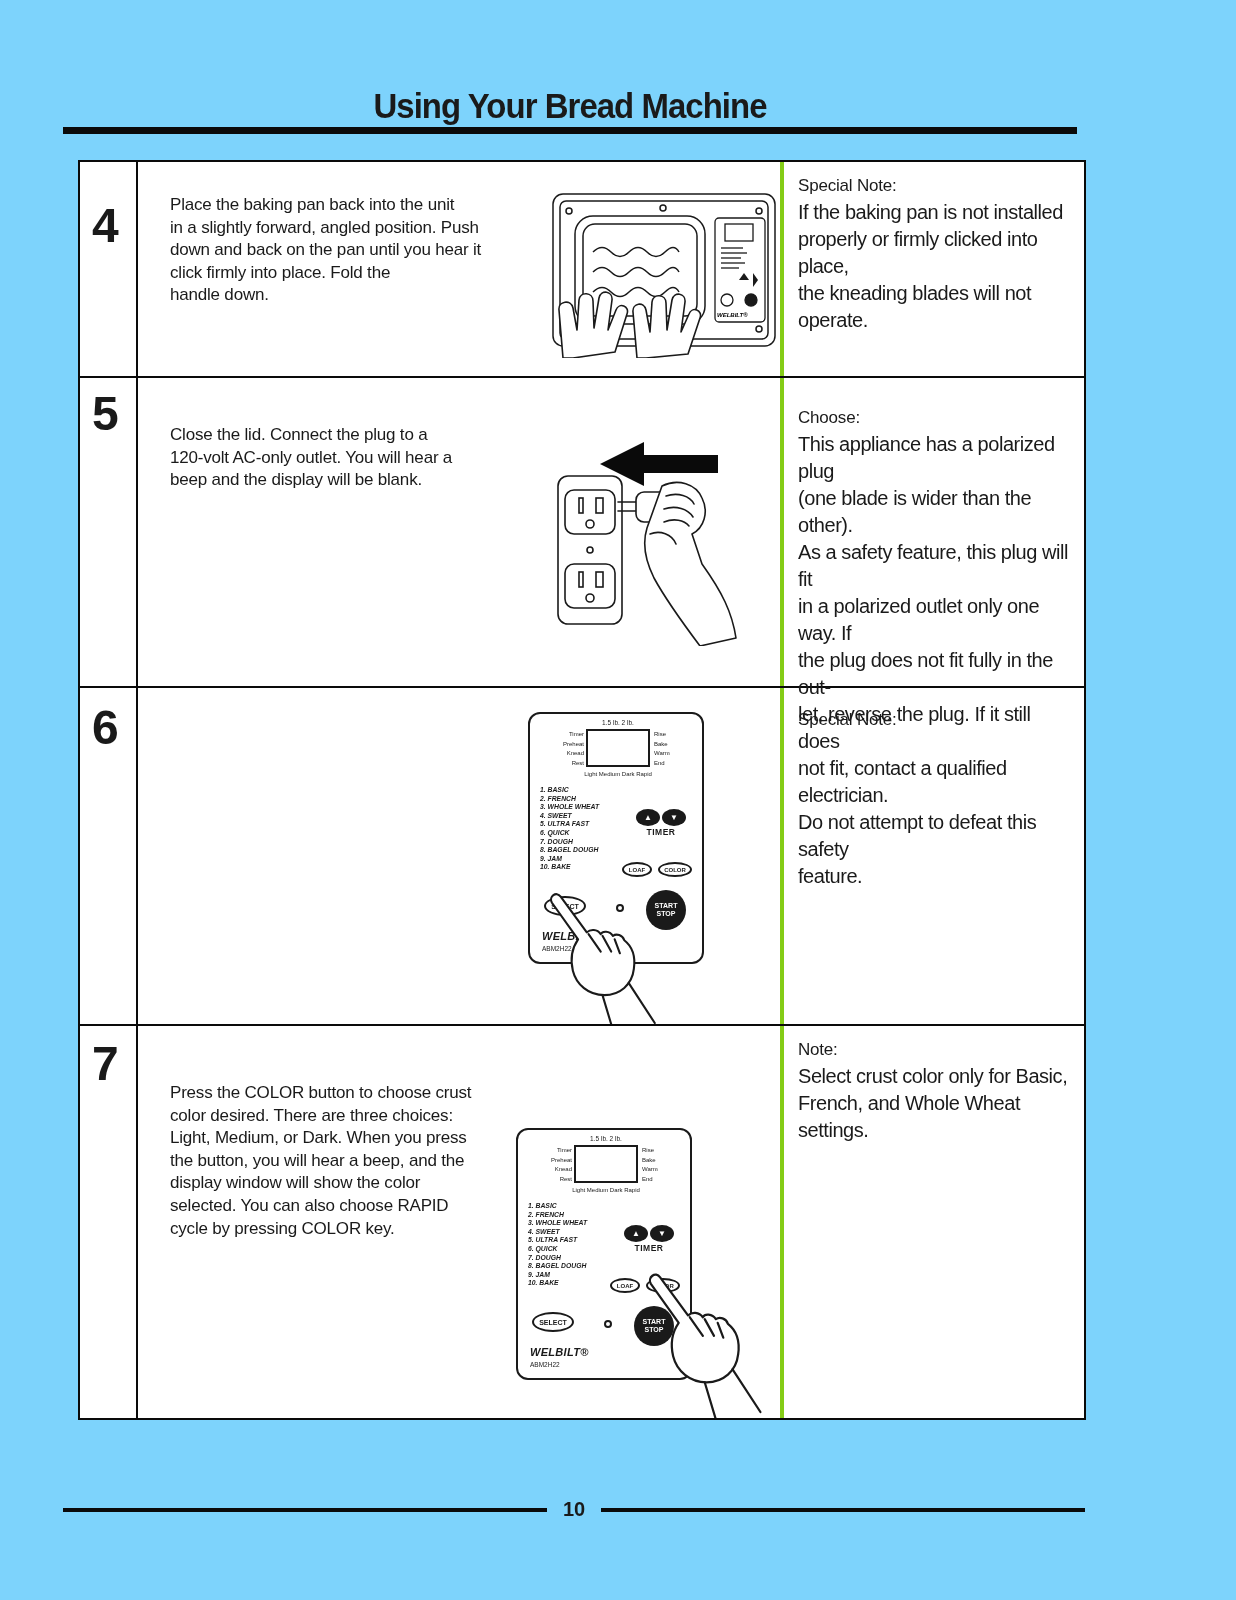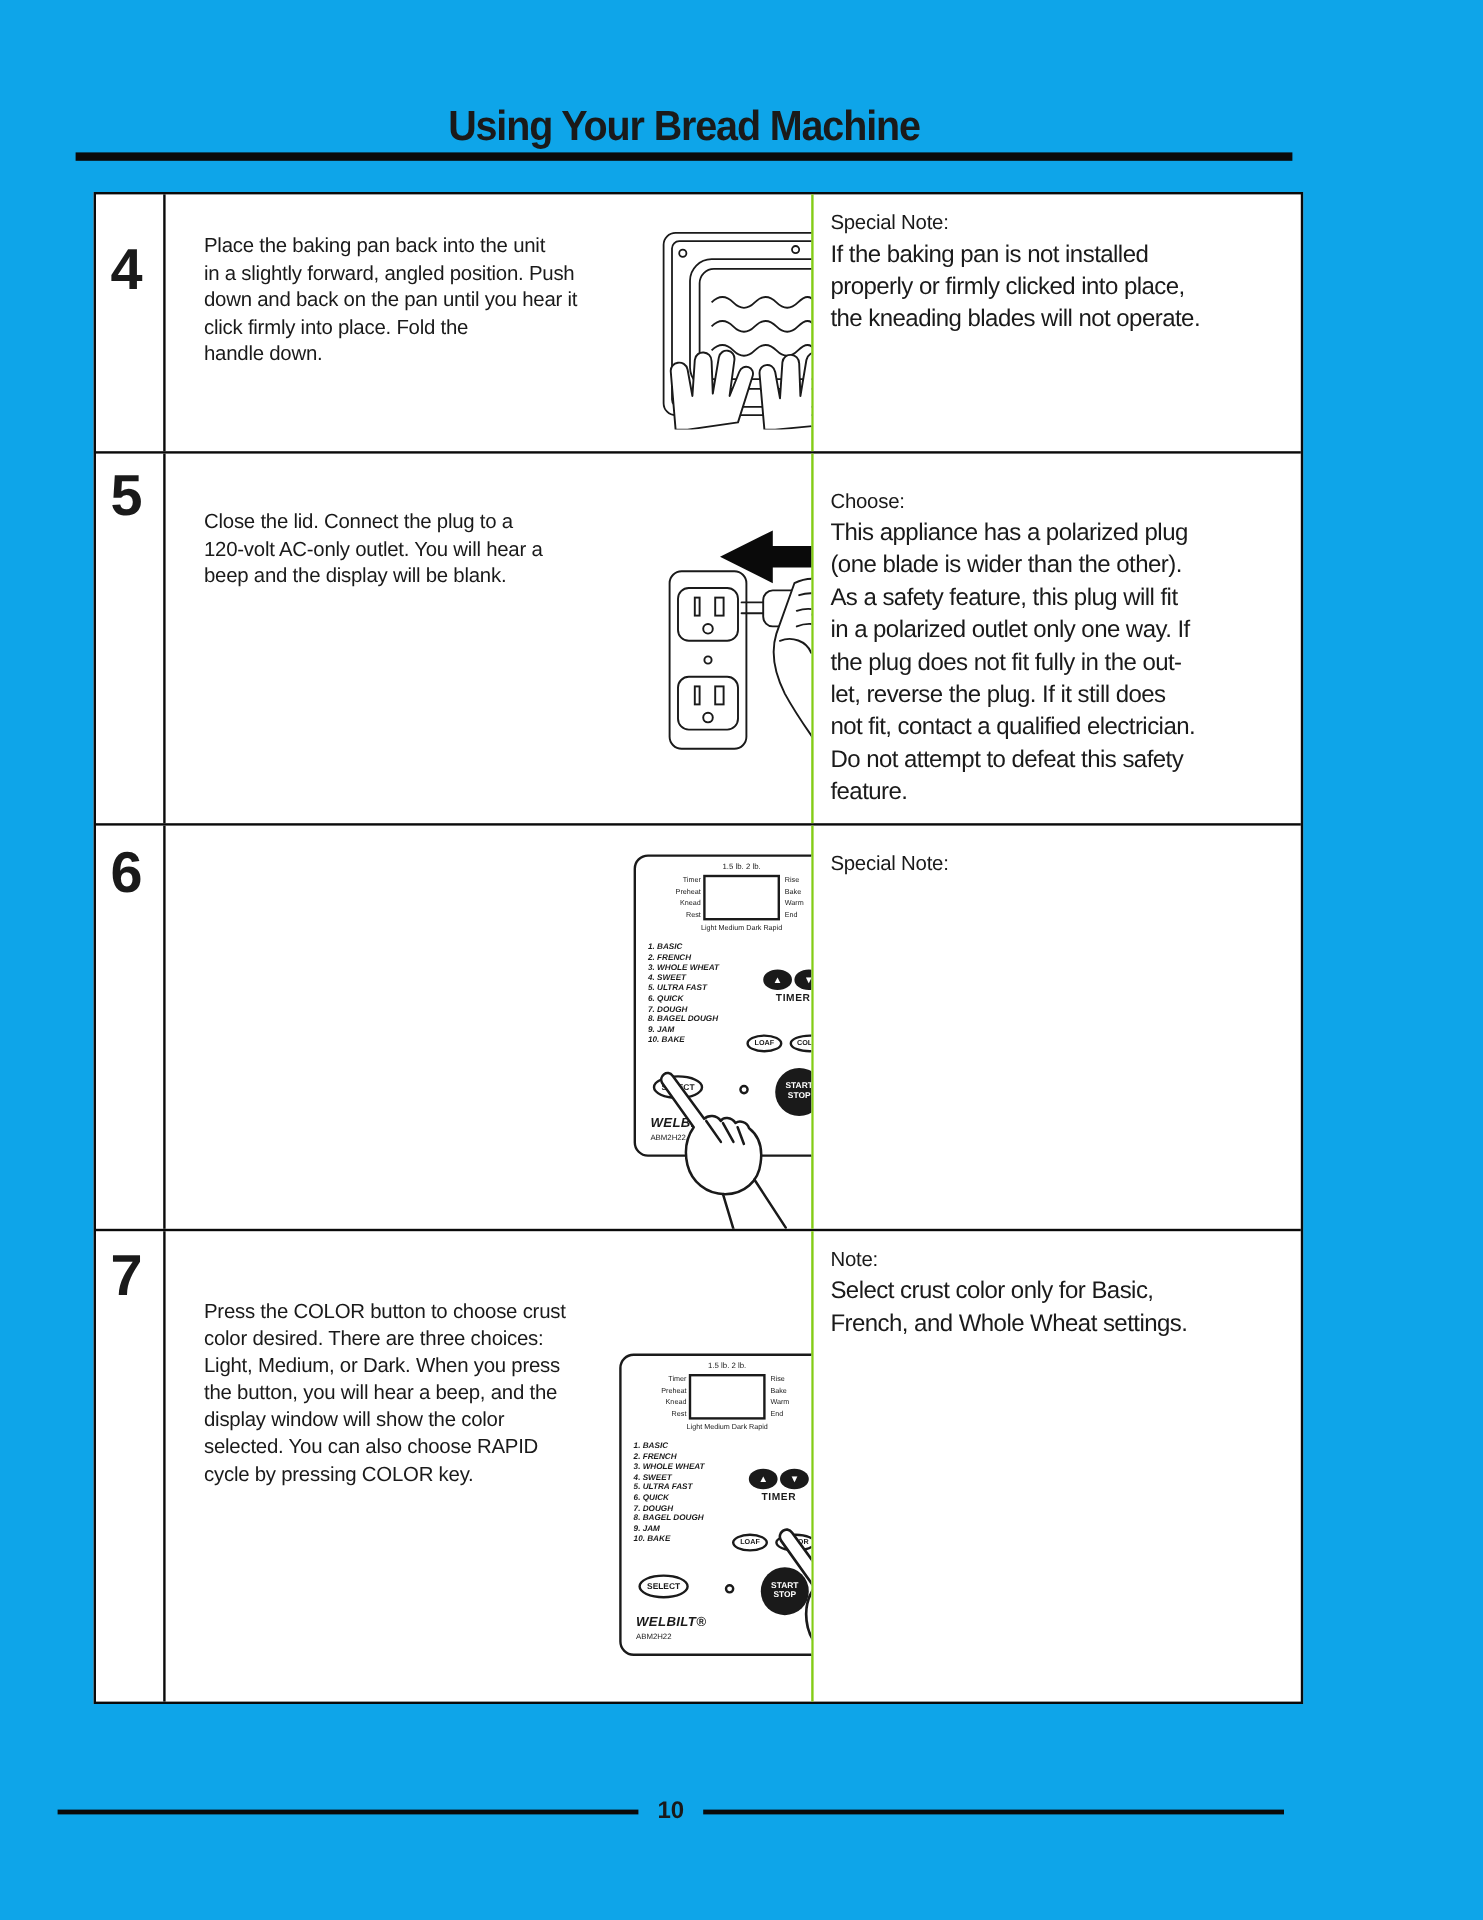--- a/index.html
+++ b/index.html
@@ -3,21 +3,21 @@
 <meta charset="utf-8">
 <style>
   * { margin:0; padding:0; box-sizing:border-box; }
   html,body { width:1236px; height:1600px; }
   body {
     background:#ffffff;
     font-family:"Liberation Sans", sans-serif;
     color:#1a1a1a;
     position:relative;
   }
-  .page { position:absolute; inset:0; background:#0ea5e9; }
+  .page { position:absolute; inset:0; background:#7dd3fc; }
 
   
   .title {
     position:absolute; top:86px; left:63px; width:1014px;
     text-align:center; font-size:35px; font-weight:bold;
     letter-spacing:-1px; transform:scaleX(0.94);
   }
   .title-rule {
     position:absolute; top:127px; left:63px; width:1014px; height:7px;
     background:#0a0a0a;
@@ -25,21 +25,21 @@
 
   
   .steps {
     position:absolute; left:78px; top:160px; width:1008px;
     border:2px solid #0a0a0a; background:#fff;
   }
   .row { display:flex; border-bottom:2px solid #0a0a0a; }
   .row:last-child { border-bottom:none; }
   .r4 { height:216px; } .r5 { height:310px; } .r6 { height:338px; } .r7 { height:392px; }
   .col-num { width:58px; border-right:2px solid #0a0a0a; position:relative; flex:none; }
-  .col-main { width:540px; border-right:2px solid #84cc16; position:relative; flex:none; overflow:hidden;padding-left:21px; }
+  .col-main { width:646px; border-right:4px solid #84cc16; position:relative; flex:none; overflow:hidden;padding-left:21px; }
   .col-note { flex:1; position:relative; padding:14px 12px 0 14px; }
   .r5 .col-note { padding-top:30px; }
   .r6 .col-note { padding-top:22px; }
 
   .num { position:absolute; left:12px; font-size:48px; font-weight:bold; line-height:1; }
   .r4 .num { top:40px; } .r5 .num { top:12px; } .r6 .num { top:16px; } .r7 .num { top:14px; }
 
   .instruction {
     position:absolute; font-size:17px; line-height:1.33; letter-spacing:-0.2px;
     white-space:pre-line;
@@ -94,21 +94,21 @@
     background:#1a1a1a; color:#fff; display:flex; flex-direction:column; align-items:center;
     justify-content:center; font-size:7px; font-weight:bold; line-height:8px;
   }
   .p-brand { position:absolute; top:216px; left:12px; font-size:11px; font-weight:bold; font-style:italic; letter-spacing:0.3px; }
   .p-model { position:absolute; top:231px; left:12px; font-size:6.5px; }
   .p-hand { position:absolute; pointer-events:none; }
   .hand-6 { left:8px;   top:178px; width:122px; height:140px; }
   .hand-7 { left:118px; top:142px; width:130px; height:150px; }
 
   
-  .footer { position:absolute; top:1498px; left:48px; width:1022px; display:flex; align-items:center; }
+  .footer { position:absolute; top:1498px; left:63px; width:1022px; display:flex; align-items:center; }
   .footer .fline { flex:1; height:4px; background:#0a0a0a; }
   .footer .fnum { padding:0 16px; font-size:20px; font-weight:bold; }
 </style>
 </head>
 <body>
 
 <div class="page">
 
   <div class="title">Using Your Bread Machine</div>
   <div class="title-rule"></div>

